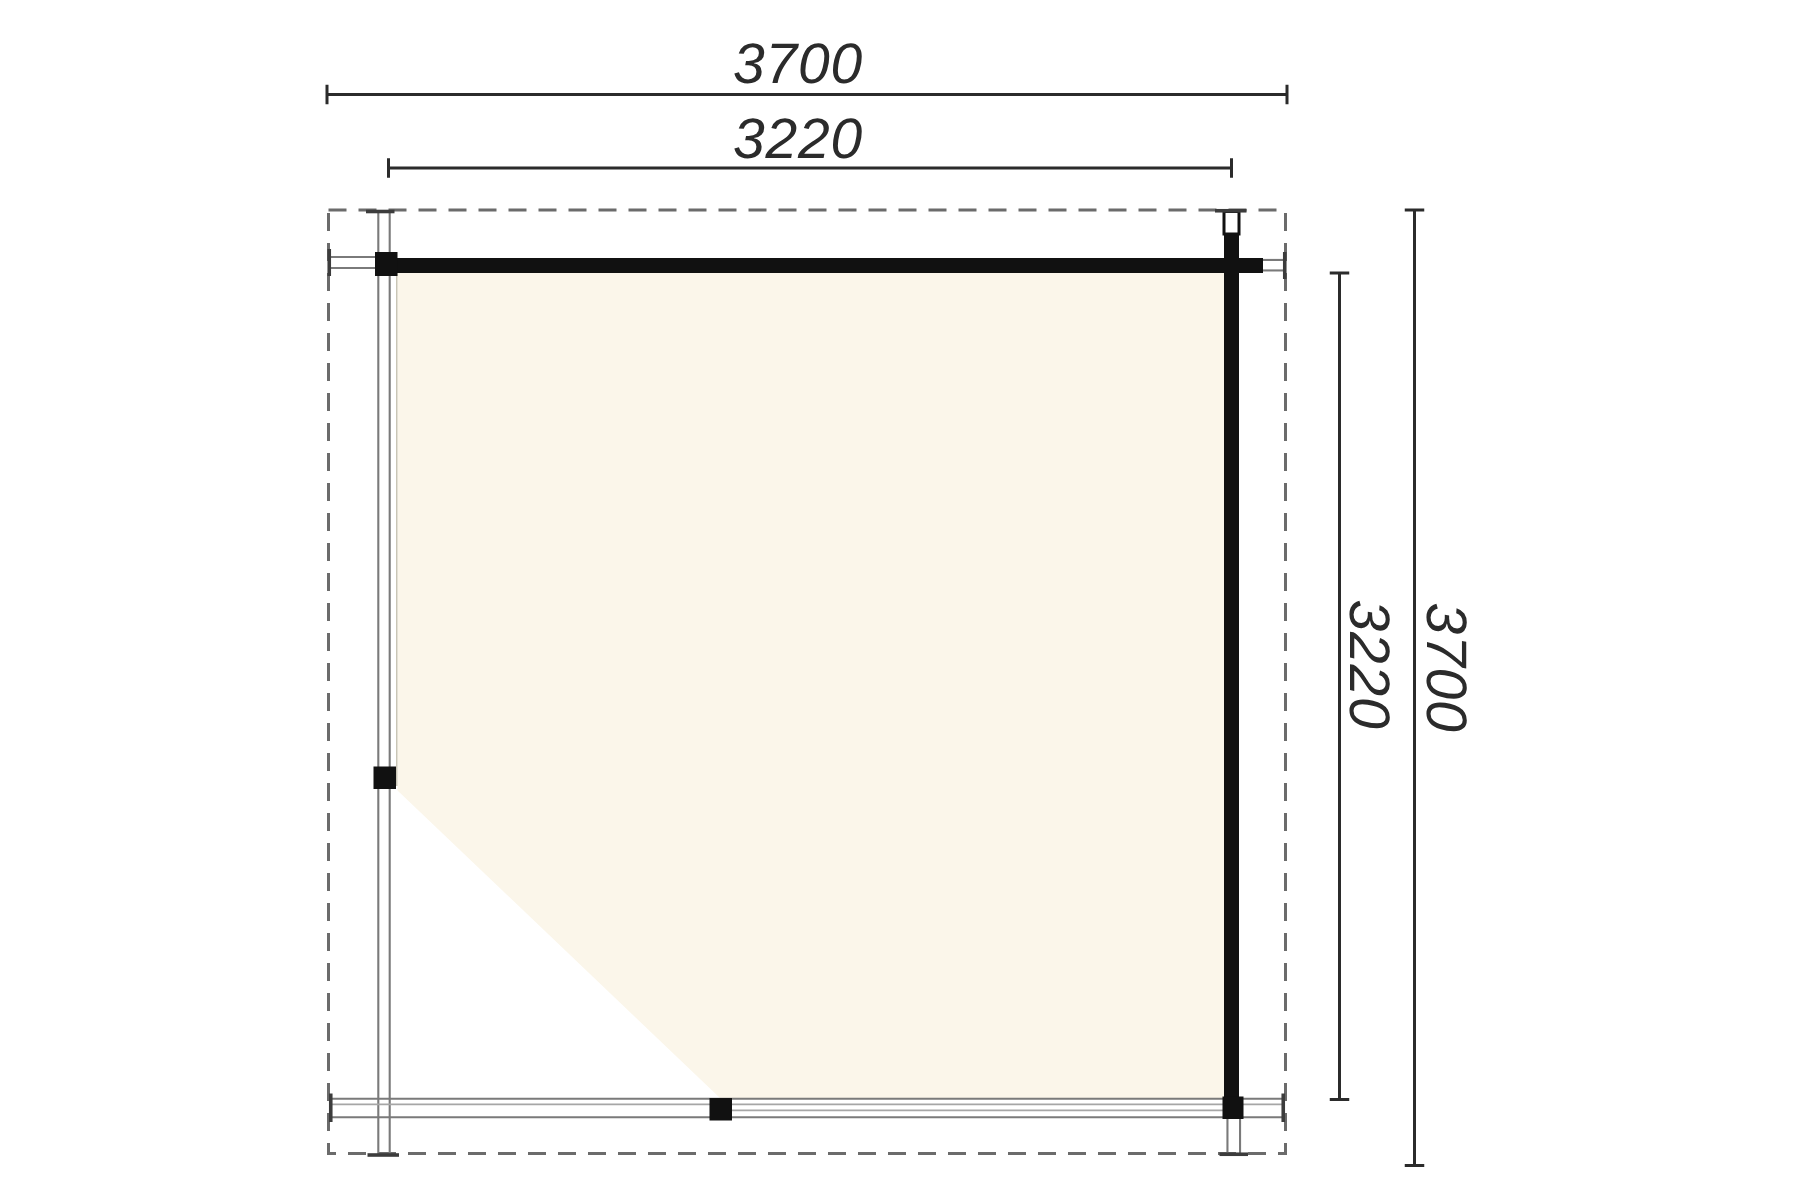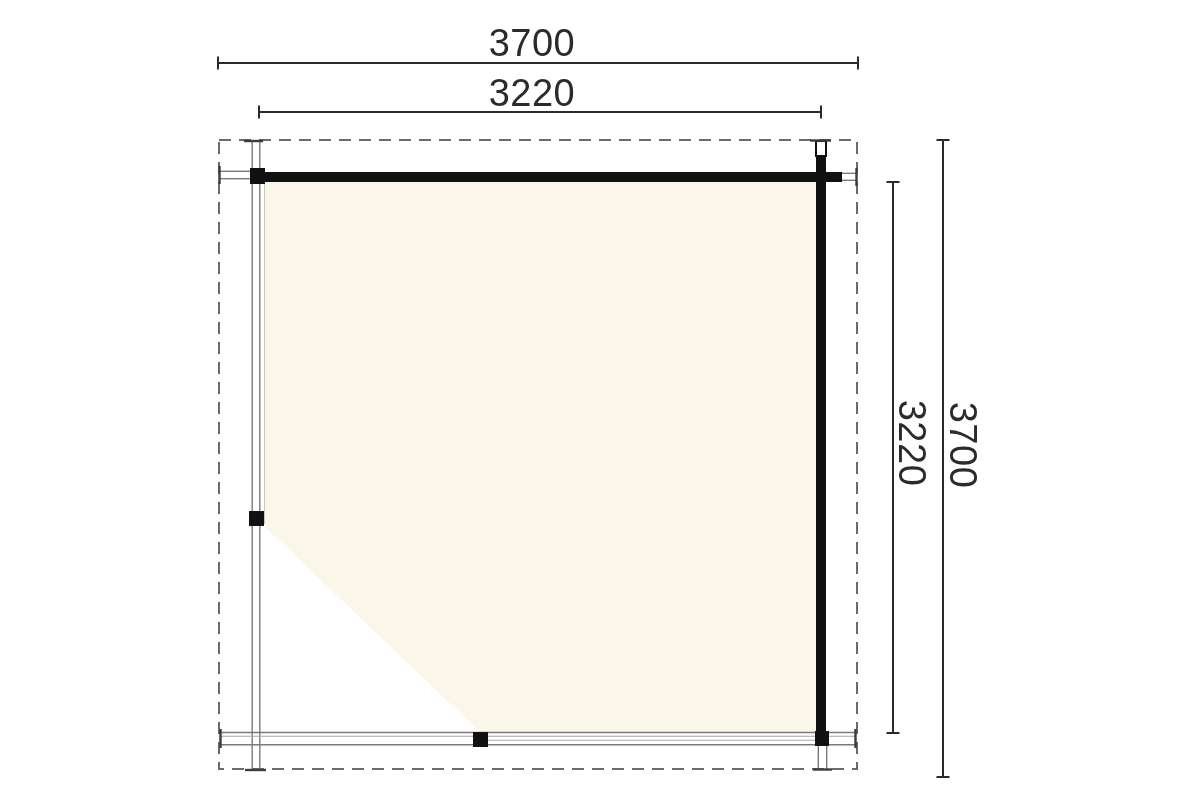--- a/index.html
+++ b/index.html
@@ -7,20 +7,21 @@
     padding: 0;
     background: #ffffff;
   }
   #stage {
     position: relative;
     width: 1200px;
     height: 800px;
     background: #ffffff;
     overflow: hidden;
     font-family: "Liberation Sans", sans-serif;
+    font-style: italic;
   }
   #plan-svg {
     position: absolute;
     left: 0;
     top: 0;
   }
   .dim-label {
     position: absolute;
     color: var(--dim, #2b2b2b);
     font-size: 38px;

